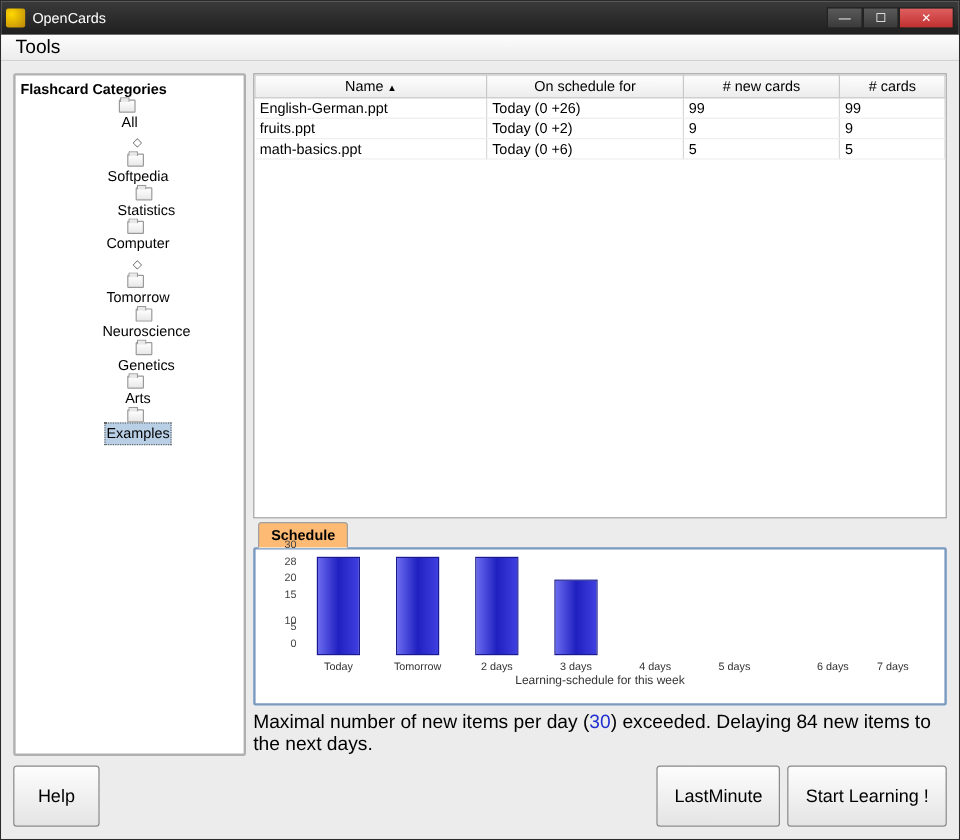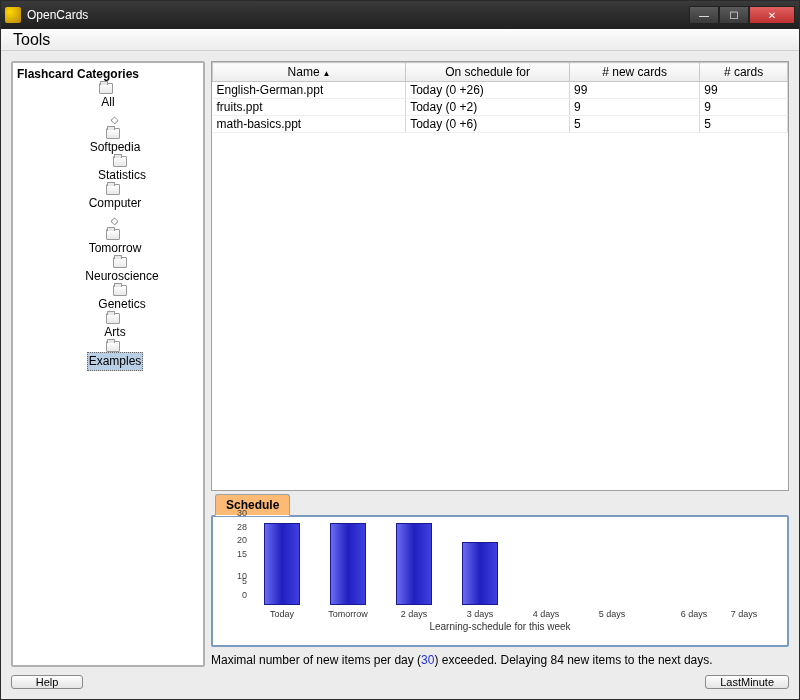--- a/index.html
+++ b/index.html
@@ -39,25 +39,25 @@
 .tab.active { background: #fdba74; border-bottom: 1px solid #fff; font-weight: bold; }
 .chart-area { height: 128px; padding: 6px 10px 2px 10px; }
 .chart { position: relative; height: 96px; margin-left: 26px; }
 .yaxis { position: absolute; left: -24px; top: 0; bottom: 0; width: 22px; }
 .ytick { position: absolute; right: 0; font-size: 9px; color: #444; transform: translateY(-50%); }
 .bars { position: absolute; left: 0; right: 0; bottom: 14px; top: 0; display: flex; }
 .barcol { flex: 1; display: flex; flex-direction: column; align-items: center; justify-content: flex-end; }
 .bar { width: 36px; background: linear-gradient(90deg,#6a6af0,#2020c0,#4040e0); border: 1px solid #1a1a90; }
 .xtick { position: absolute; bottom: 0; font-size: 9px; color: #333; text-align: center; transform: translateX(-50%); }
 .chart-title { text-align: center; font-size: 10px; color: #333; margin-top: 2px; }
-.status-line { font-size: 12px; padding: 2px 0 0 0; }
+.status-line { font-size: 16px; padding: 2px 0 0 0; }
 .status-line .accent { color: #2030d0; }
 .footer { display: flex; padding: 8px 0 0 0; gap: 6px; }
 .footer .spacer { flex: 1; }
-.btn { background: linear-gradient(#fdfdfd,#e4e4e4); border: 1px solid #8a8a8a; border-radius: 3px; padding: 0 14px; font-size: 11px; cursor: pointer; min-width: 72px; }
+.btn { background: linear-gradient(#fdfdfd,#e4e4e4); border: 1px solid #8a8a8a; border-radius: 3px; padding: 16px 14px; font-size: 15px; cursor: pointer; min-width: 72px; }
 </style>
 </head>
 <body>
 
 <div class="window">
   <div class="titlebar">
     <div class="icon"></div>
     <div class="title">OpenCards</div>
     <div class="winbtns">
       <div class="winbtn">—</div>
@@ -208,15 +208,16 @@
         <div class="status-line">
           <span>Maximal number of new items per day (</span><span class="accent">30</span><span>) exceeded. Delaying 84 new items to the next days.</span>
         </div>
       </div>
     </div>
 
     <div class="footer">
       <button class="btn">Help</button>
       <div class="spacer"></div>
       <button class="btn">LastMinute</button>
+      <button class="btn">Start Learning !</button>
     </div>
   </div>
 </div>
 
 </body></html>

